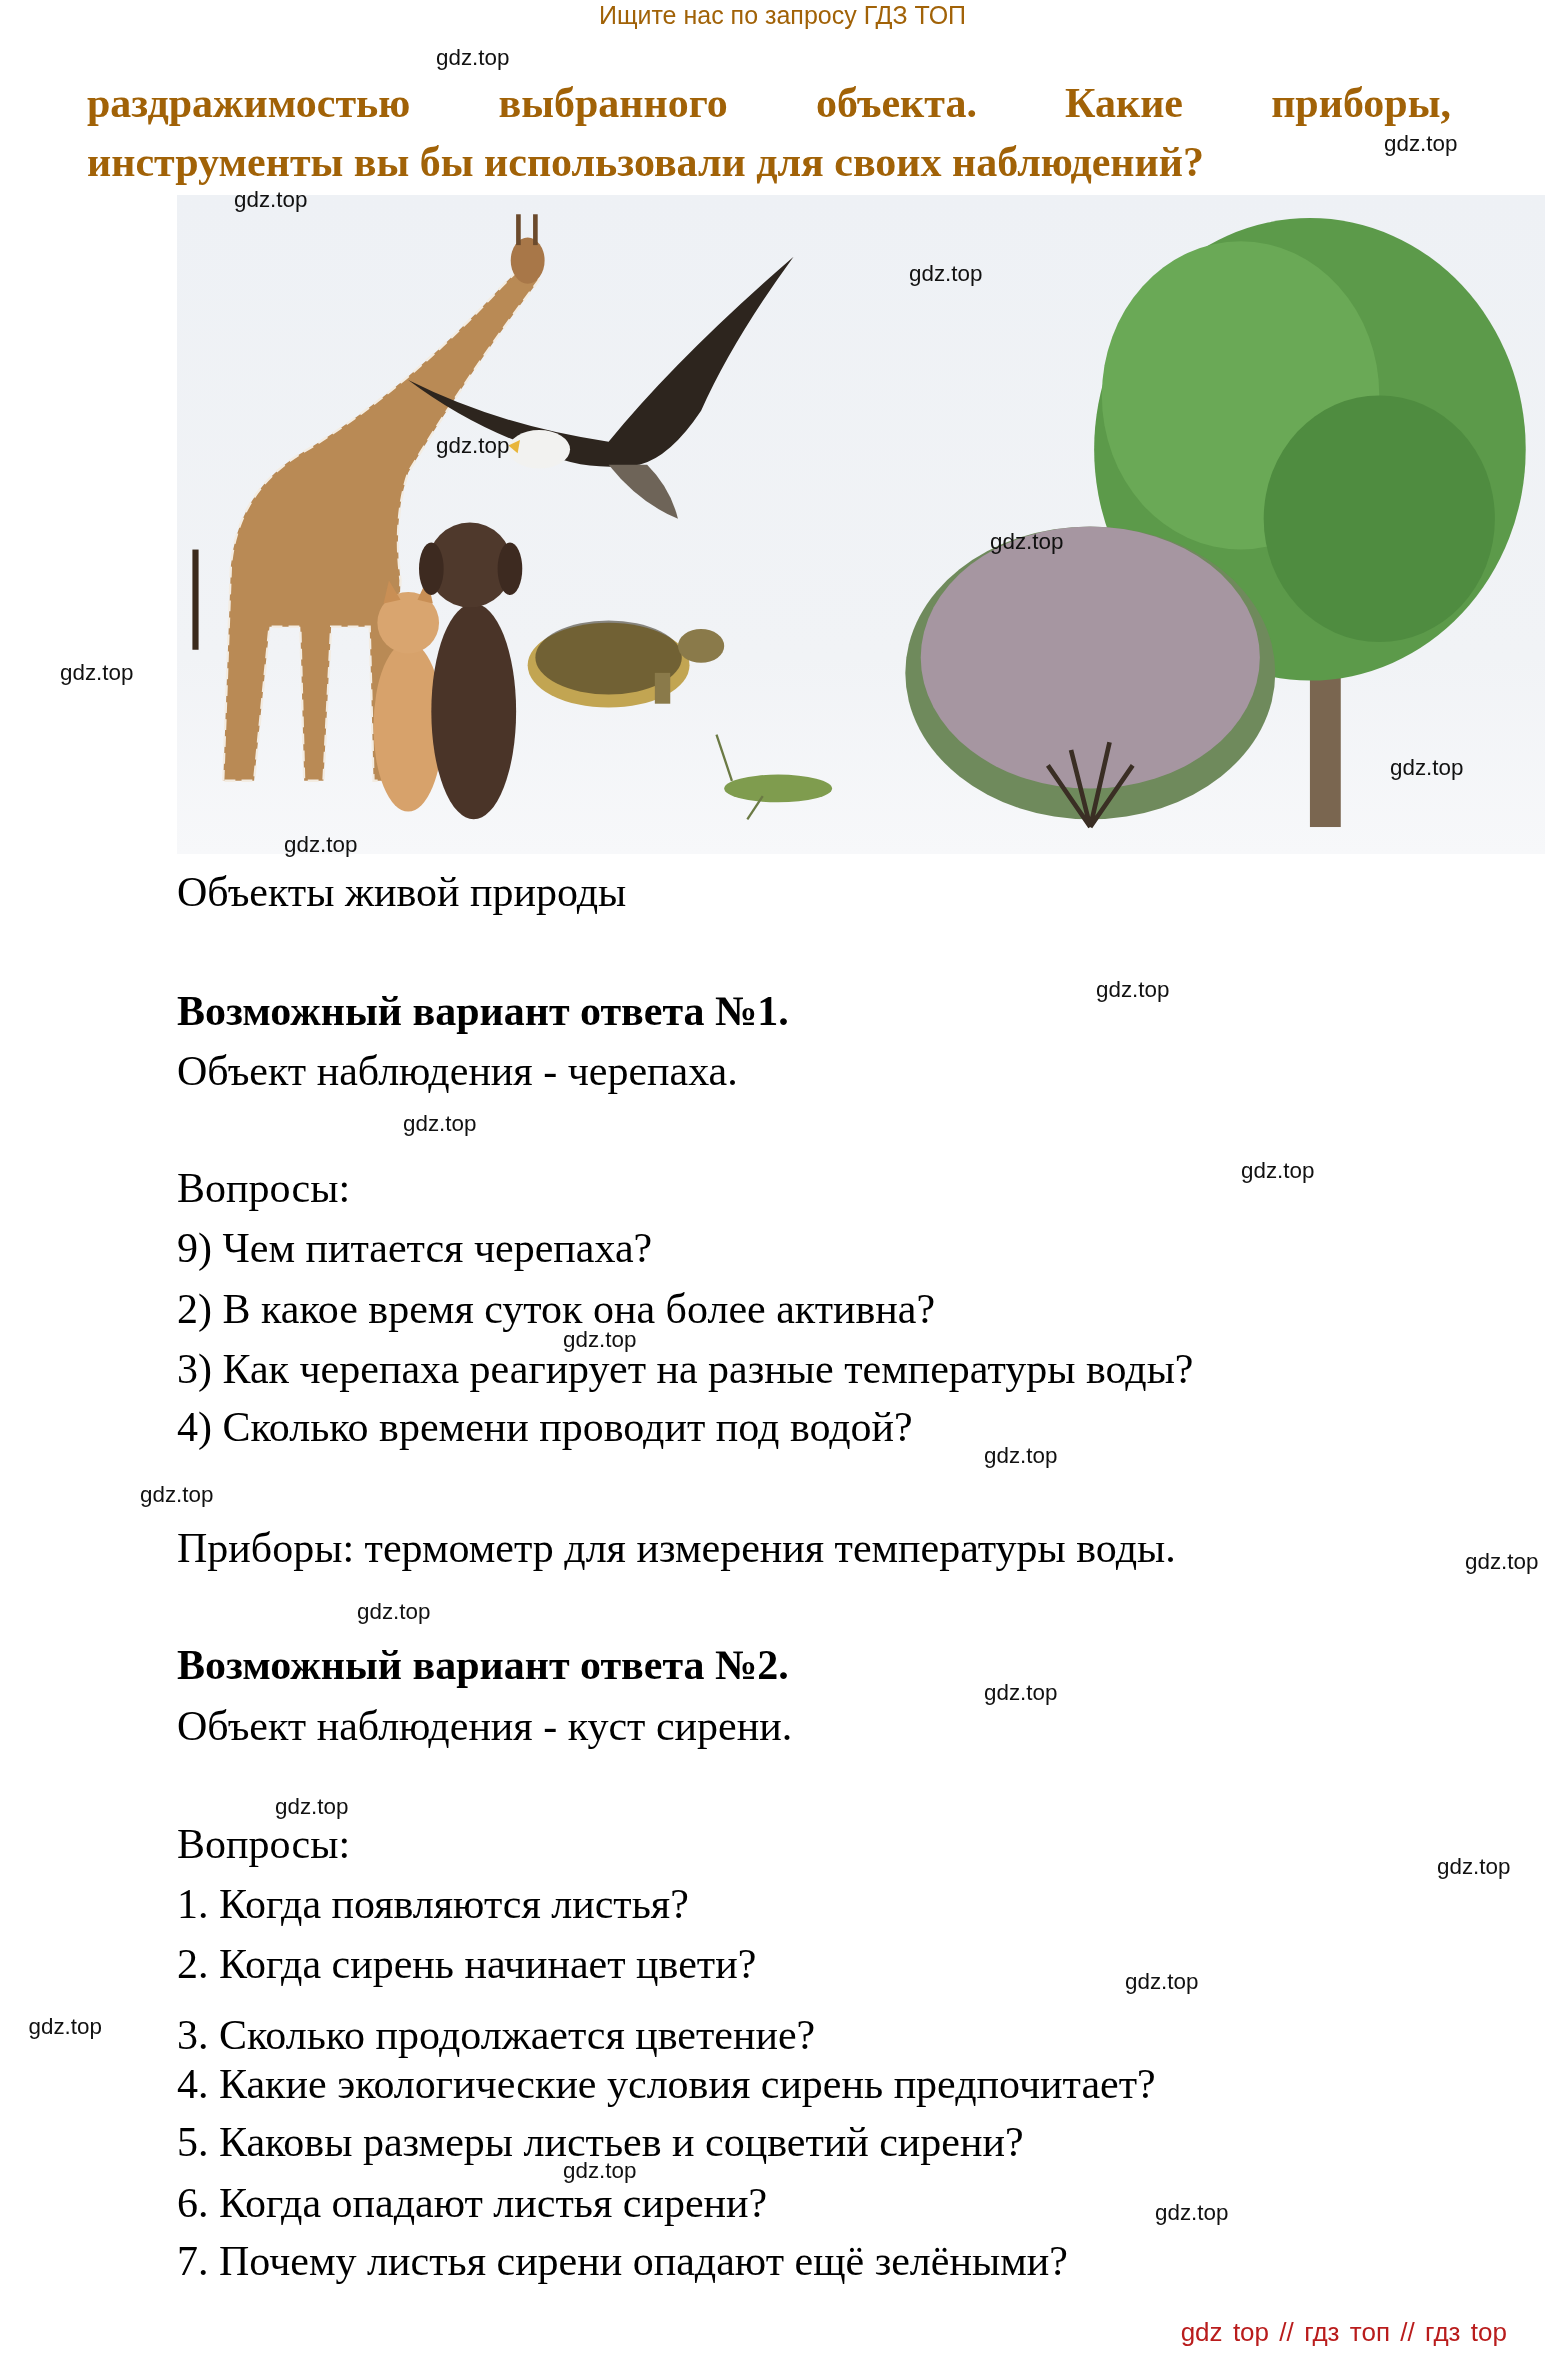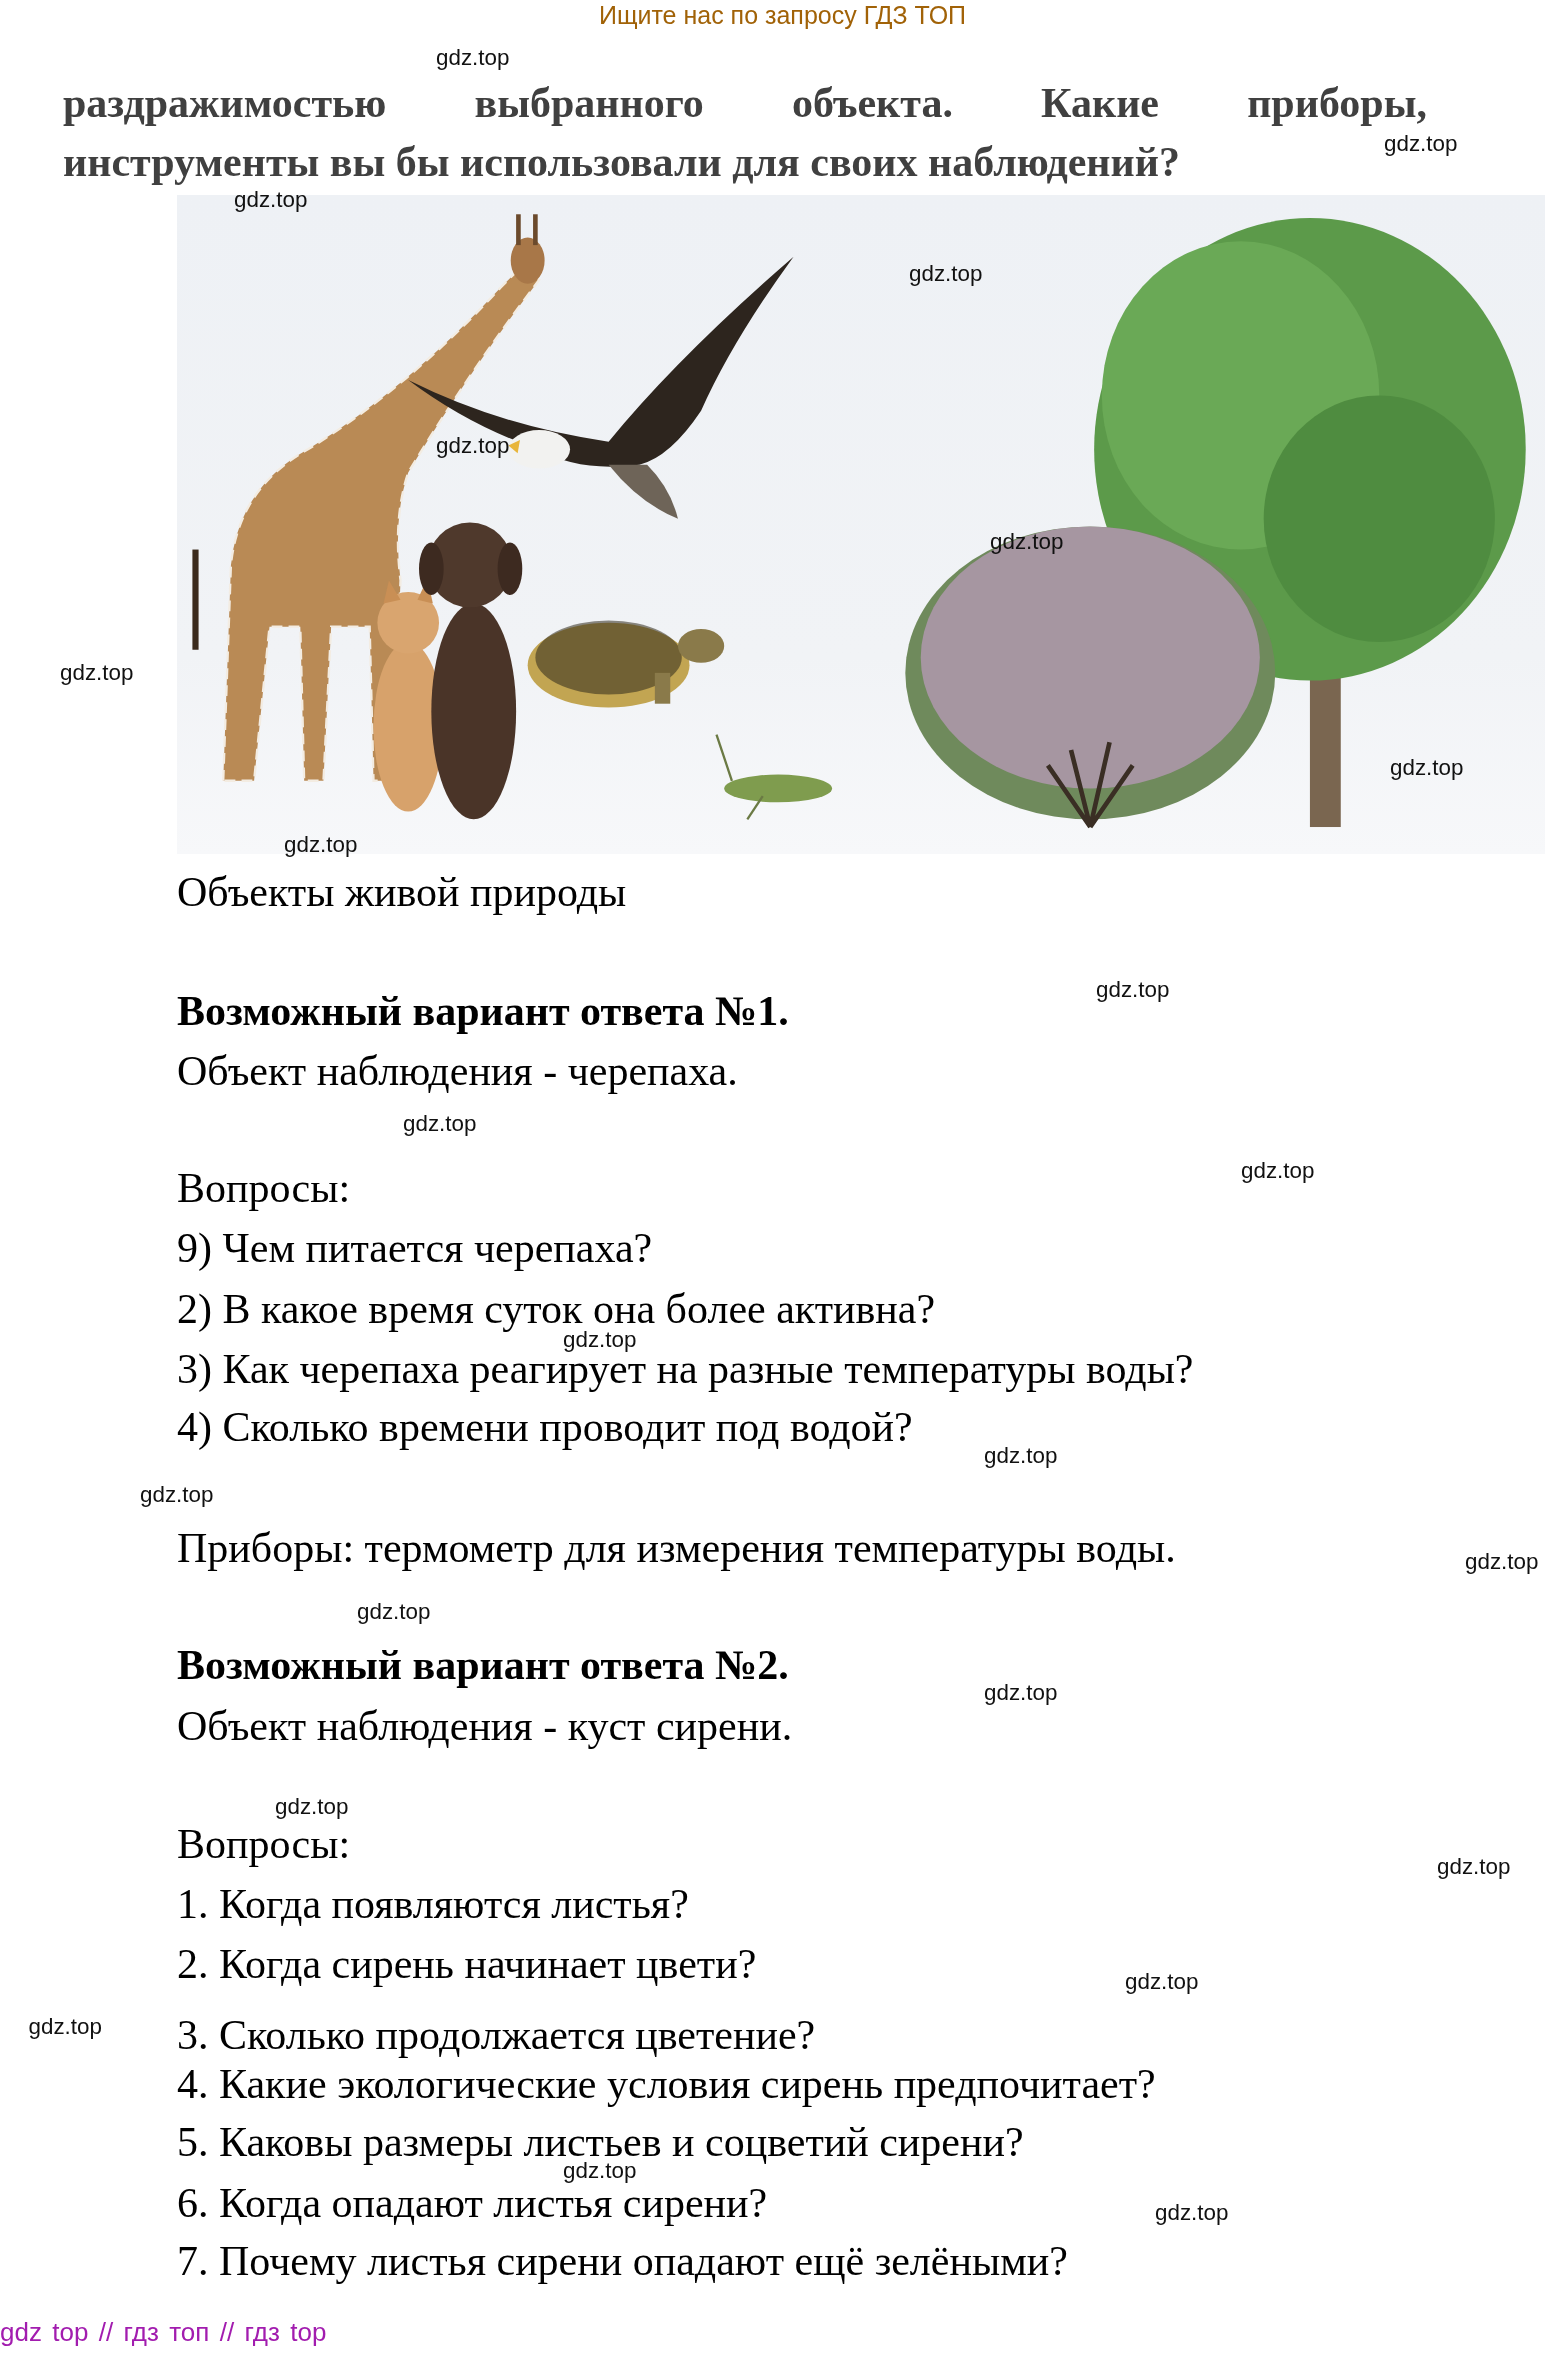--- a/index.html
+++ b/index.html
@@ -1,20 +1,20 @@
 <!DOCTYPE html>
 <html style="font-size:12.3px"><head>
 <meta charset="utf-8">
 <style>
   html, body { margin: 0; padding: 0; background: #ffffff; }
   body { width: 1565px; height: 2354px; position: relative; overflow: hidden; }
   .abs { position: absolute; white-space: nowrap; }
   .top-banner { left: 0; width: 1565px; top: 0; text-align: center; font-family: "Liberation Sans", sans-serif; font-size: 25px; color: #a16207; line-height: 31px; }
-  .footer { left: 0; width: 1507px; top: 2317px; text-align: left; font-family: "Liberation Sans", sans-serif; font-size: 26px; color: #a21caf; line-height: 31px; word-spacing: 3.1px; }
-  .task { font-family: "Liberation Serif", serif; font-weight: bold; font-size: 42px; color: #404040; line-height: 46px; }
+  .footer { left: 0; width: 1507px; top: 2317px; text-align: right; font-family: "Liberation Sans", sans-serif; font-size: 26px; color: #b91c1c; line-height: 31px; word-spacing: 3.1px; }
+  .task { font-family: "Liberation Serif", serif; font-weight: bold; font-size: 42px; color: #a16207; line-height: 46px; margin-left: 24px; }
   .task-line1 { left: 63px; width: 1364px; top: 80px; text-align: justify; text-align-last: justify; white-space: normal; }
   .task-line2 { left: 63px; top: 139px; }
   .txt { font-family: "Liberation Serif", serif; font-size: 42px; color: #000; line-height: 46px; left: 177px; }
   .txt.bold { font-weight: bold; }
   .wm { font-family: "Liberation Sans", sans-serif; font-size: 22.4px; color: #111; line-height: 26px; z-index: 5; }
   .photo { left: 177px; top: 195px; width: 1368px; height: 659px; background: linear-gradient(180deg, #eef1f5 0%, #f1f3f6 70%, #f7f8fa 100%); overflow: hidden; }
   .photo svg { width: 100%; height: 100%; display: block; }
 </style>
 </head>
 <body>

